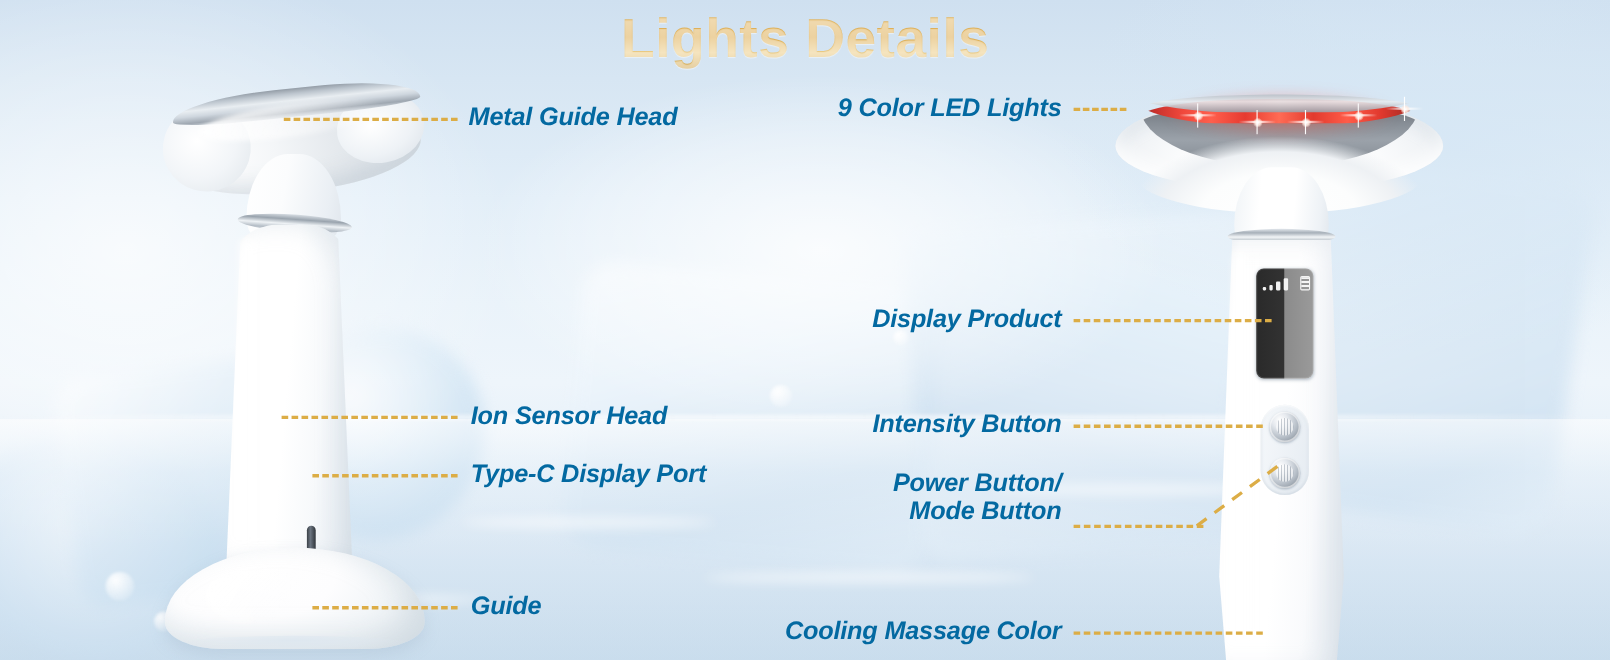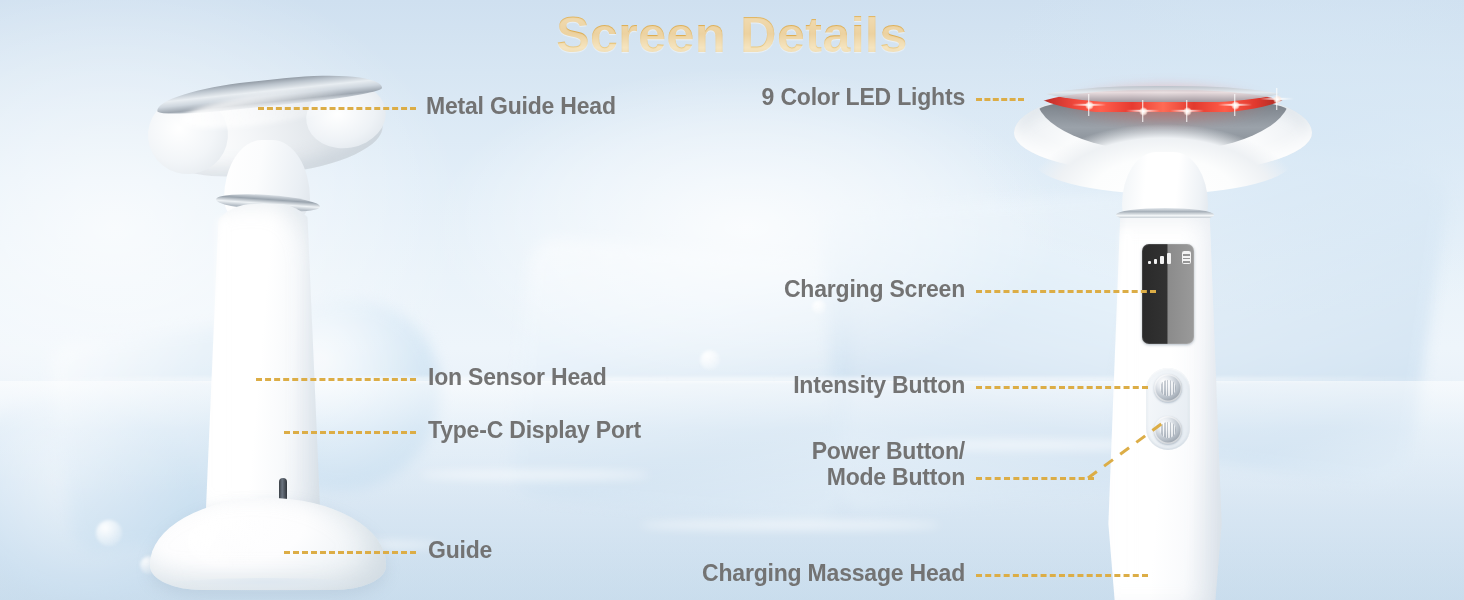--- a/index.html
+++ b/index.html
@@ -100,26 +100,27 @@
     font-size:50px; font-weight:bold; letter-spacing:.5px;
     background:linear-gradient(180deg,#e8c479 0%,#e0b45f 20%,#d9a441 48%,#eac97f 72%,#c99a3c 100%);
     -webkit-background-clip:text; background-clip:text;
     -webkit-text-fill-color:transparent; color:#d9a441;
     text-shadow:0 1px 1px rgba(255,255,255,.5);
   }
 
   
   .label {
     position:absolute;
-    color:#737373;
+    color:#0369a1;
     font-weight:bold;
     font-size:23px;
     line-height:26px;
     white-space:pre-line;
     letter-spacing:-.2px;
+    font-style:italic;
   }
   .label.r { text-align:right; }
 
   
   .lead {
     position:absolute; height:0;
     border-top:3px dashed #dcad46;
   }
   .lead-v-angle { position:absolute; }
 
@@ -334,21 +335,21 @@
   <div class="ripple" style="left:420px; top:470px; width:230px;"></div>
   <div class="ripple" style="left:640px; top:520px; width:300px;"></div>
   <div class="ripple" style="left:180px; top:540px; width:260px;"></div>
   <div class="ripple" style="left:900px; top:440px; width:260px;"></div>
   <div class="bubble" style="left:96px; top:520px; width:26px; height:26px;"></div>
   <div class="bubble" style="left:140px; top:556px; width:18px; height:18px;"></div>
   <div class="bubble" style="left:700px; top:350px; width:20px; height:20px;"></div>
   <div class="bubble" style="left:812px; top:300px; width:14px; height:14px;"></div>
 </div>
 
-<div class="title">Screen Details</div>
+<div class="title">Lights Details</div>
 
 <div class="dev-l">
   <div class="l-head"></div>
   <div class="l-head-left-lobe"></div>
   <div class="l-head-right-lobe"></div>
   <div class="l-head-chrome"></div>
   <div class="l-head-gloss"></div>
   <div class="l-neck"></div>
   <div class="l-ring"></div>
   <div class="l-body"></div>
@@ -411,27 +412,27 @@
 
 <div class="lead" style="left:284px; top:431px; width:132px;"></div>
 <div class="label" style="left:428px; top:417px;">Type-C Display Port</div>
 
 <div class="lead" style="left:284px; top:551px; width:132px;"></div>
 <div class="label" style="left:428px; top:537px;">Guide</div>
 
 <div class="label r" style="left:640px; top:84px; width:325px;">9 Color LED Lights</div>
 <div class="lead" style="left:976px; top:98px; width:48px;"></div>
 
-<div class="label r" style="left:640px; top:276px; width:325px;">Charging Screen</div>
+<div class="label r" style="left:640px; top:276px; width:325px;">Display Product</div>
 <div class="lead" style="left:976px; top:290px; width:180px;"></div>
 
 <div class="label r" style="left:620px; top:372px; width:345px;">Intensity Button</div>
 <div class="lead" style="left:976px; top:386px; width:172px;"></div>
 
-<div class="label r" style="left:620px; top:438px; width:345px;">Power Button/
+<div class="label r" style="left:620px; top:425px; width:345px;">Power Button/
 Mode Button</div>
 <div class="lead" style="left:976px; top:477px; width:118px;"></div>
 <svg class="lead-v-angle" style="left:1086px; top:418px;" width="90" height="70">
   <line x1="2" y1="60" x2="78" y2="4" stroke="#dcad46" stroke-width="3" stroke-dasharray="11 9"></line>
 </svg>
 
-<div class="label r" style="left:560px; top:560px; width:405px;">Charging Massage Head</div>
+<div class="label r" style="left:560px; top:560px; width:405px;">Cooling Massage Color</div>
 <div class="lead" style="left:976px; top:574px; width:172px;"></div>
 
 </body></html>

